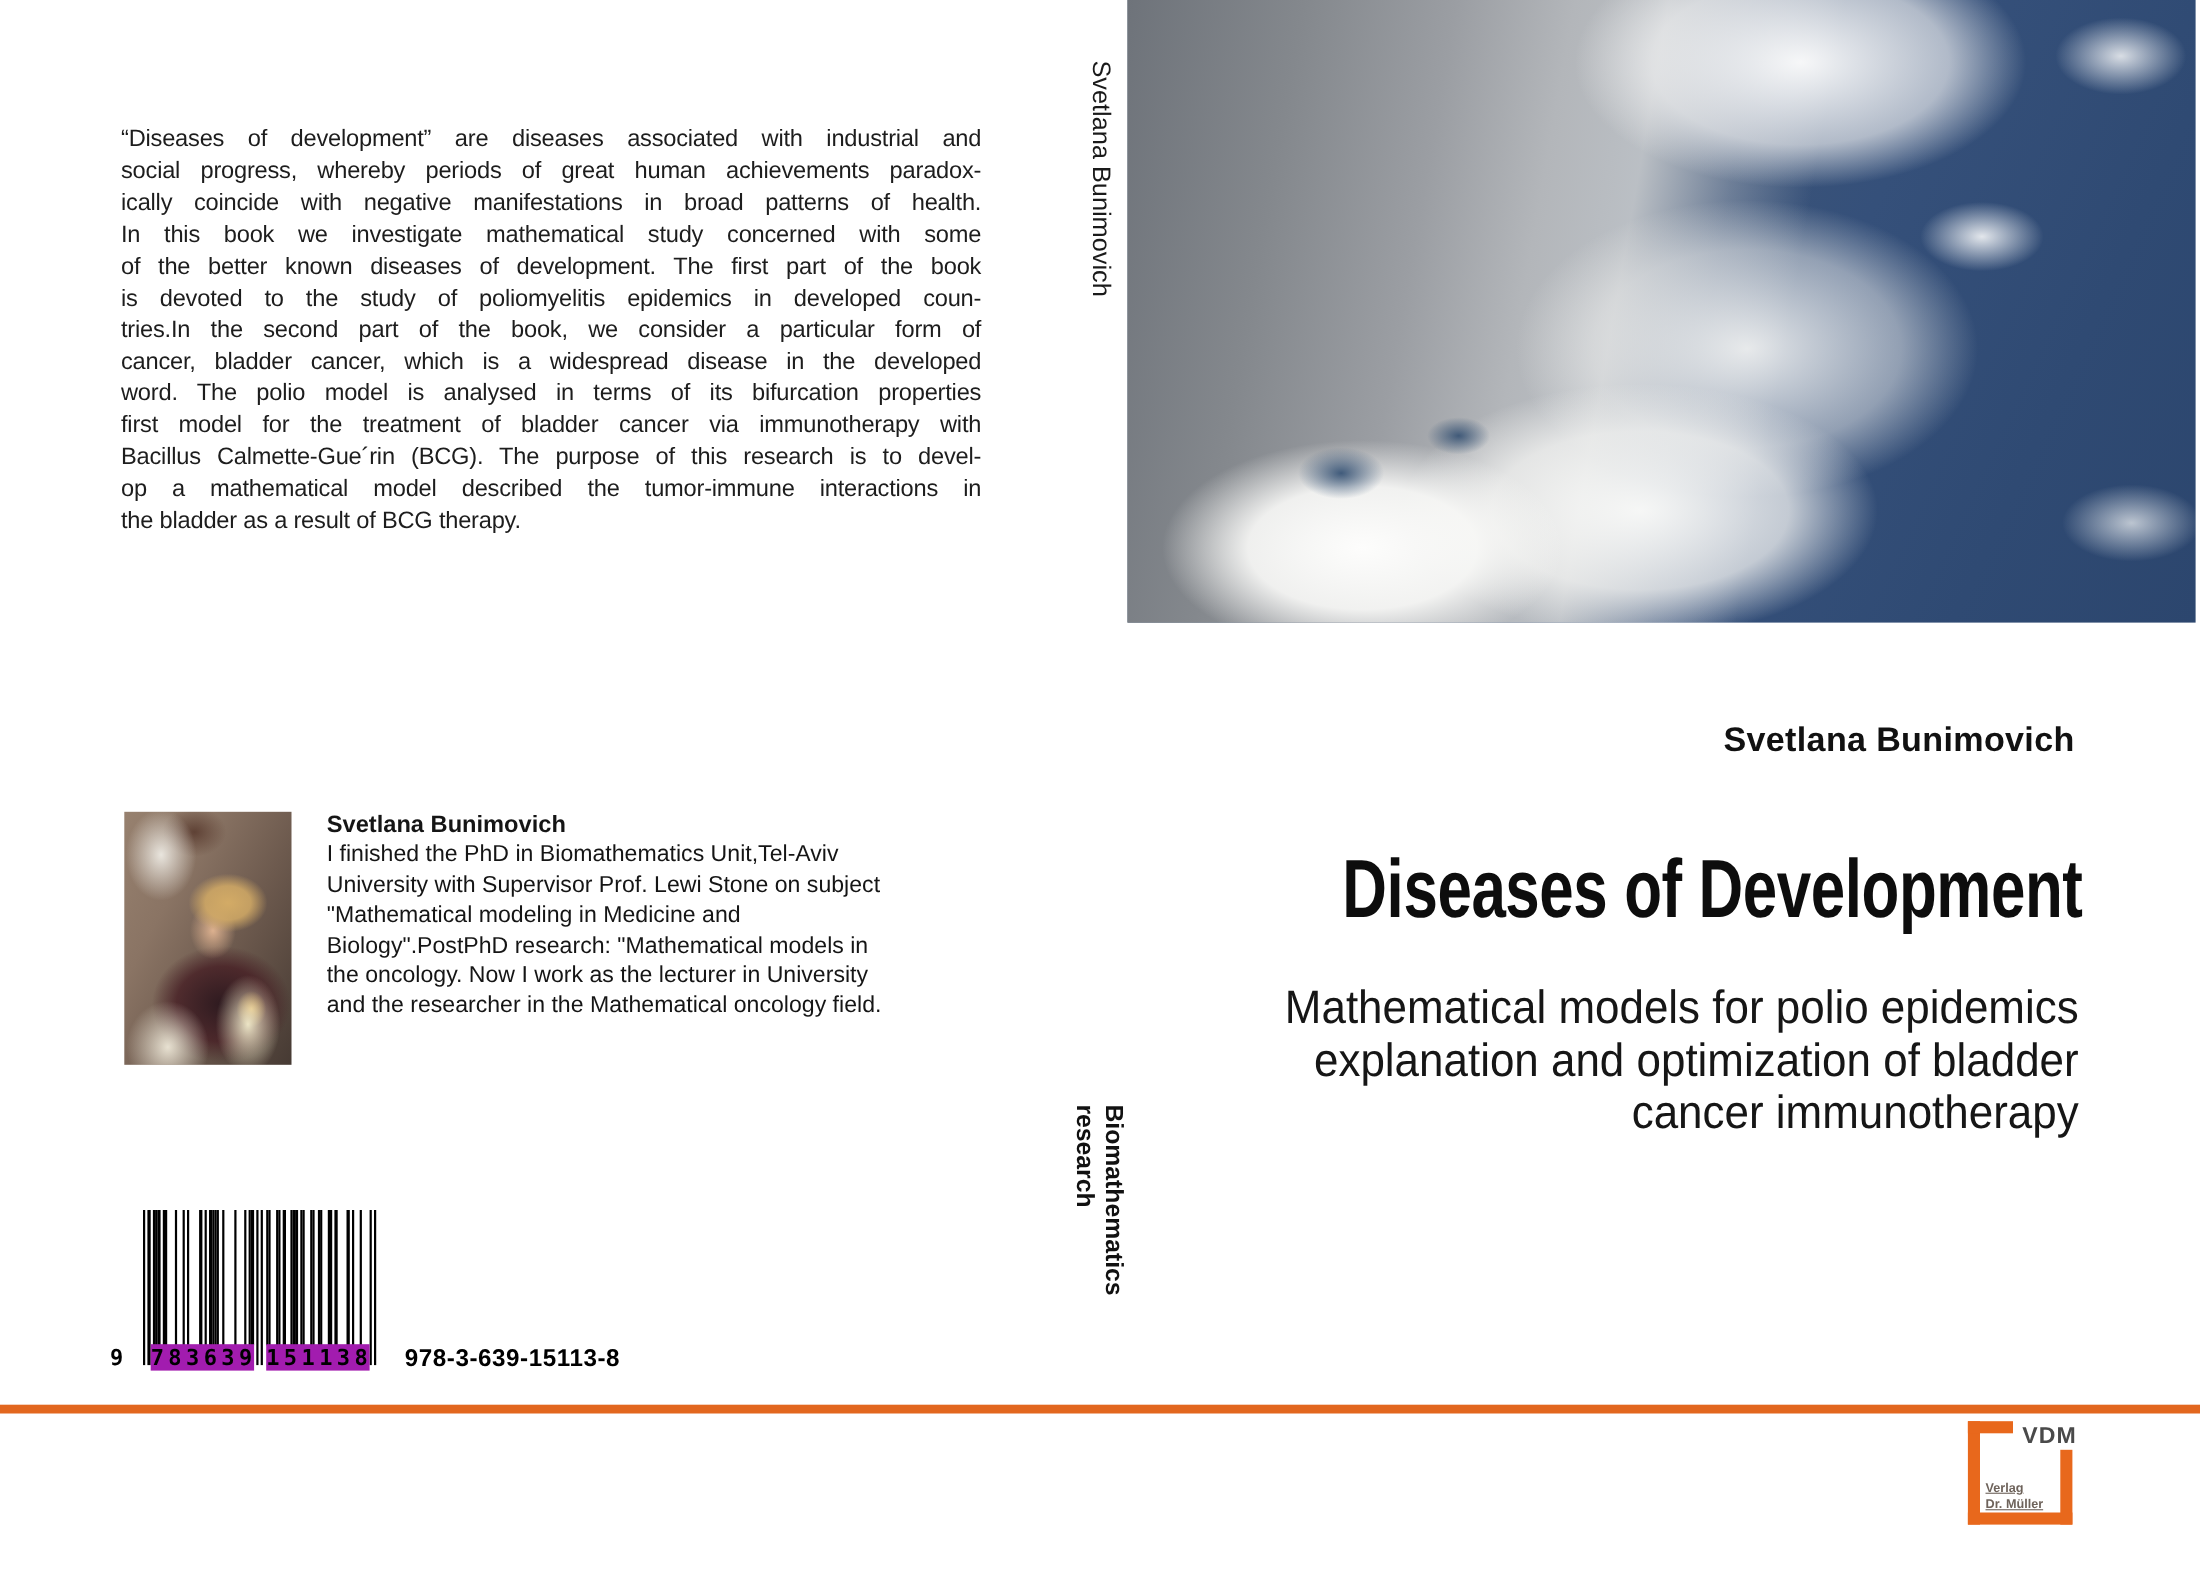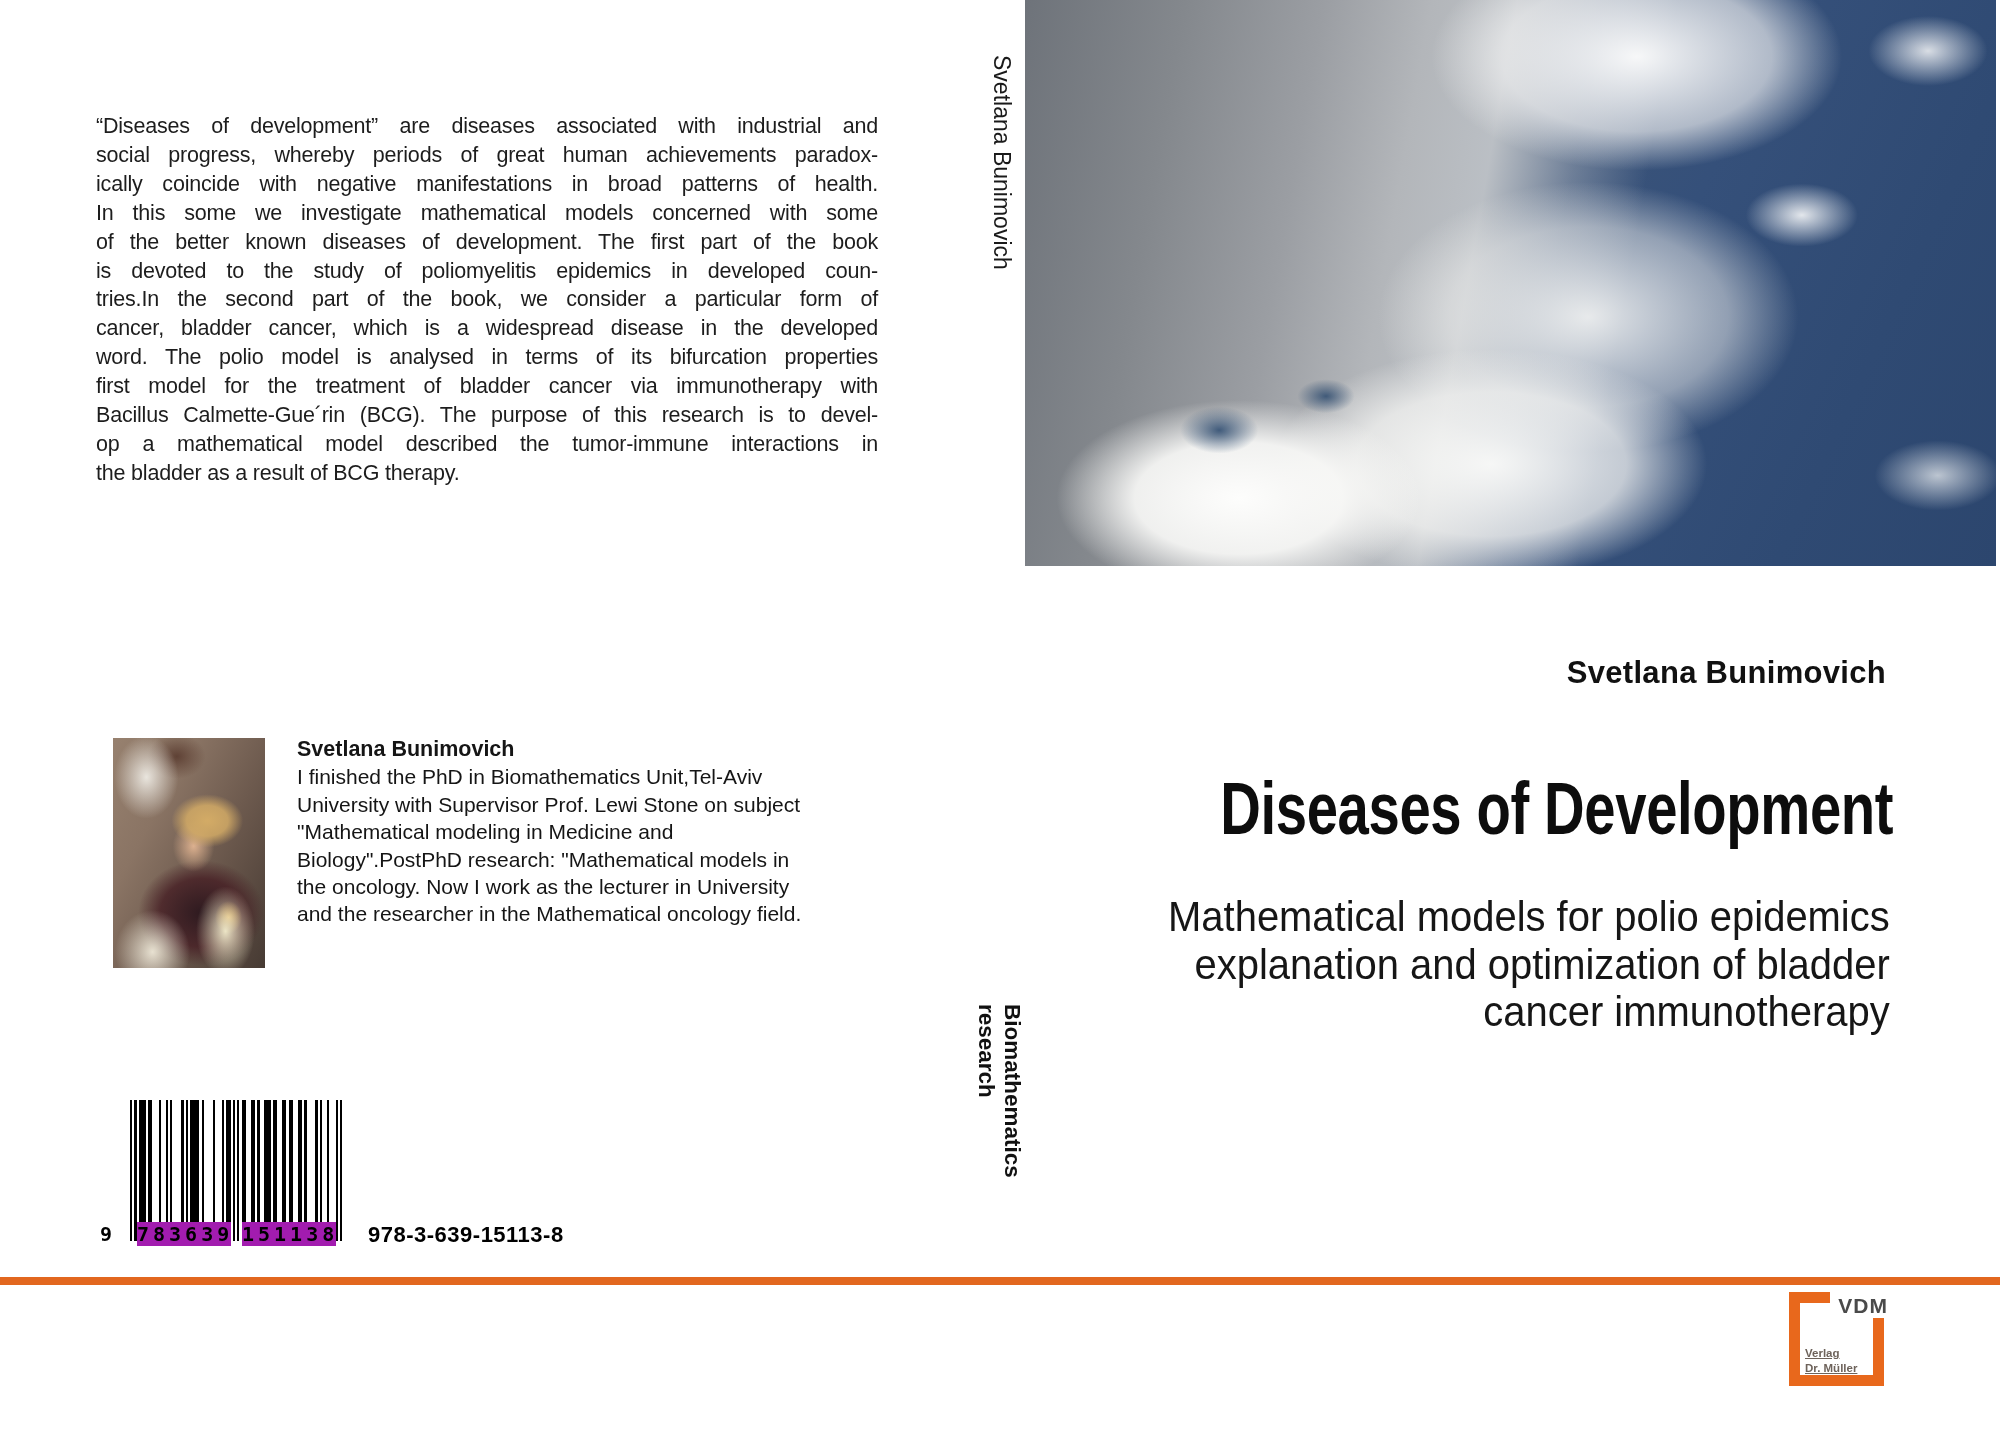--- a/index.html
+++ b/index.html
@@ -1,20 +1,20 @@
 <!DOCTYPE html>
 <html><head>
 <meta charset="utf-8">
 <style>
   * { margin:0; padding:0; box-sizing:border-box; }
   html,body { width:2000px; height:1447px; background:#ffffff; overflow:hidden; }
   body { position:relative; font-family:"Liberation Sans","DejaVu Sans",sans-serif; color:#1c1c1c; }
 
   
-  .blurb { position:absolute; left:96px; top:112px; width:782px; font-size:21.5px; letter-spacing:-0.2px; line-height:28.9px; color:#1d1d1d; }
+  .blurb { position:absolute; left:110px; top:112px; width:782px; font-size:21.5px; letter-spacing:-0.2px; line-height:28.9px; color:#1d1d1d; }
   .blurb .bline { text-align:justify; text-align-last:justify; }
   .blurb .bline.last { text-align-last:left; }
 
   .author-photo { position:absolute; left:113px; top:738px; width:152px; height:230px;
     background:
       radial-gradient(ellipse 42px 64px at 74% 84%, rgba(244,238,206,.95) 0%, rgba(244,238,206,.0) 70%),
       radial-gradient(ellipse 18px 22px at 76% 78%, rgba(228,170,70,.9) 0%, rgba(228,170,70,0) 75%),
       radial-gradient(ellipse 52px 58px at 26% 93%, rgba(238,232,216,.95) 0%, rgba(238,232,216,0) 72%),
       radial-gradient(ellipse 46px 34px at 62% 36%, #d3ab66 0%, rgba(211,171,102,.85) 45%, rgba(211,171,102,0) 78%),
       radial-gradient(ellipse 26px 32px at 53% 47%, rgba(226,181,146,.95) 0%, rgba(226,181,146,0) 80%),
@@ -79,21 +79,21 @@
 </head>
 <body>
 
 <div>
 
   <section>
     <div class="blurb">
         <div class="bline">“Diseases of development” are diseases associated with industrial and</div>
         <div class="bline">social progress, whereby periods of great human achievements paradox-</div>
         <div class="bline">ically coincide with negative manifestations in broad patterns of health.</div>
-        <div class="bline">In this some we investigate mathematical models concerned with some</div>
+        <div class="bline">In this book we investigate mathematical study concerned with some</div>
         <div class="bline">of the better known diseases of development. The first part of the book</div>
         <div class="bline">is devoted to the study of poliomyelitis epidemics in developed coun-</div>
         <div class="bline">tries.In the second part of the book, we consider a particular form of</div>
         <div class="bline">cancer, bladder cancer, which is a widespread disease in the developed</div>
         <div class="bline">word. The polio model is analysed in terms of its bifurcation properties</div>
         <div class="bline">first model for the treatment of bladder cancer via immunotherapy with</div>
         <div class="bline">Bacillus Calmette-Gue´rin (BCG). The purpose of this research is to devel-</div>
         <div class="bline">op a mathematical model described the tumor-immune interactions in</div>
         <div class="bline last">the bladder as a result of BCG therapy.</div>
       </div>

